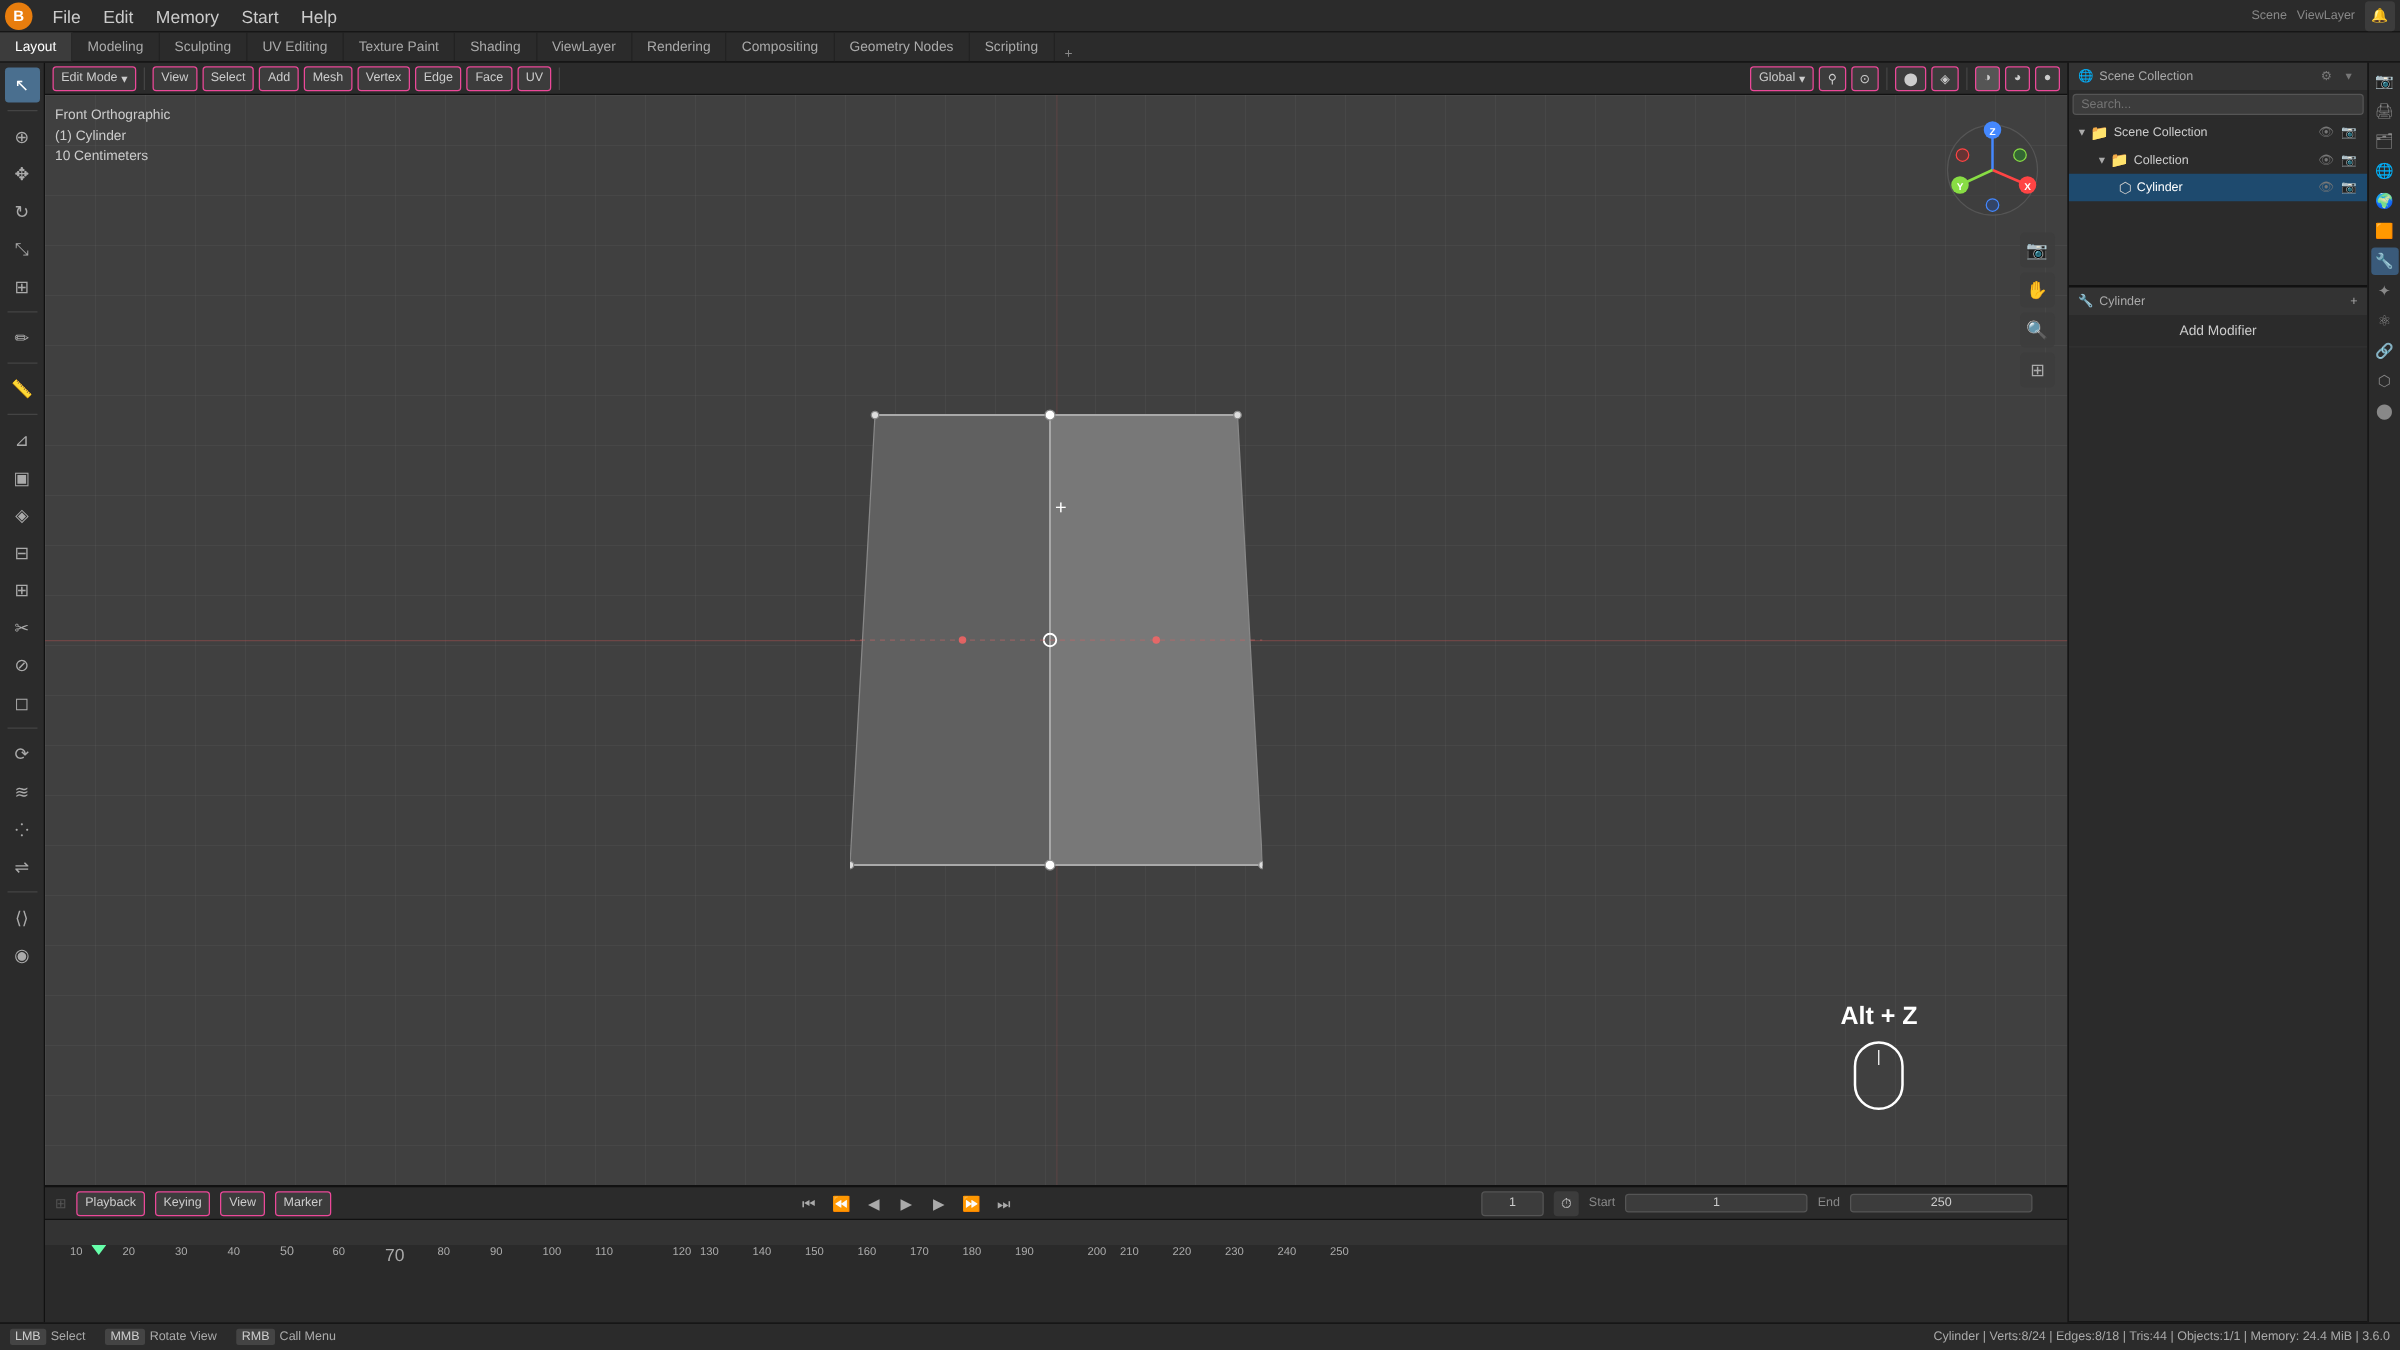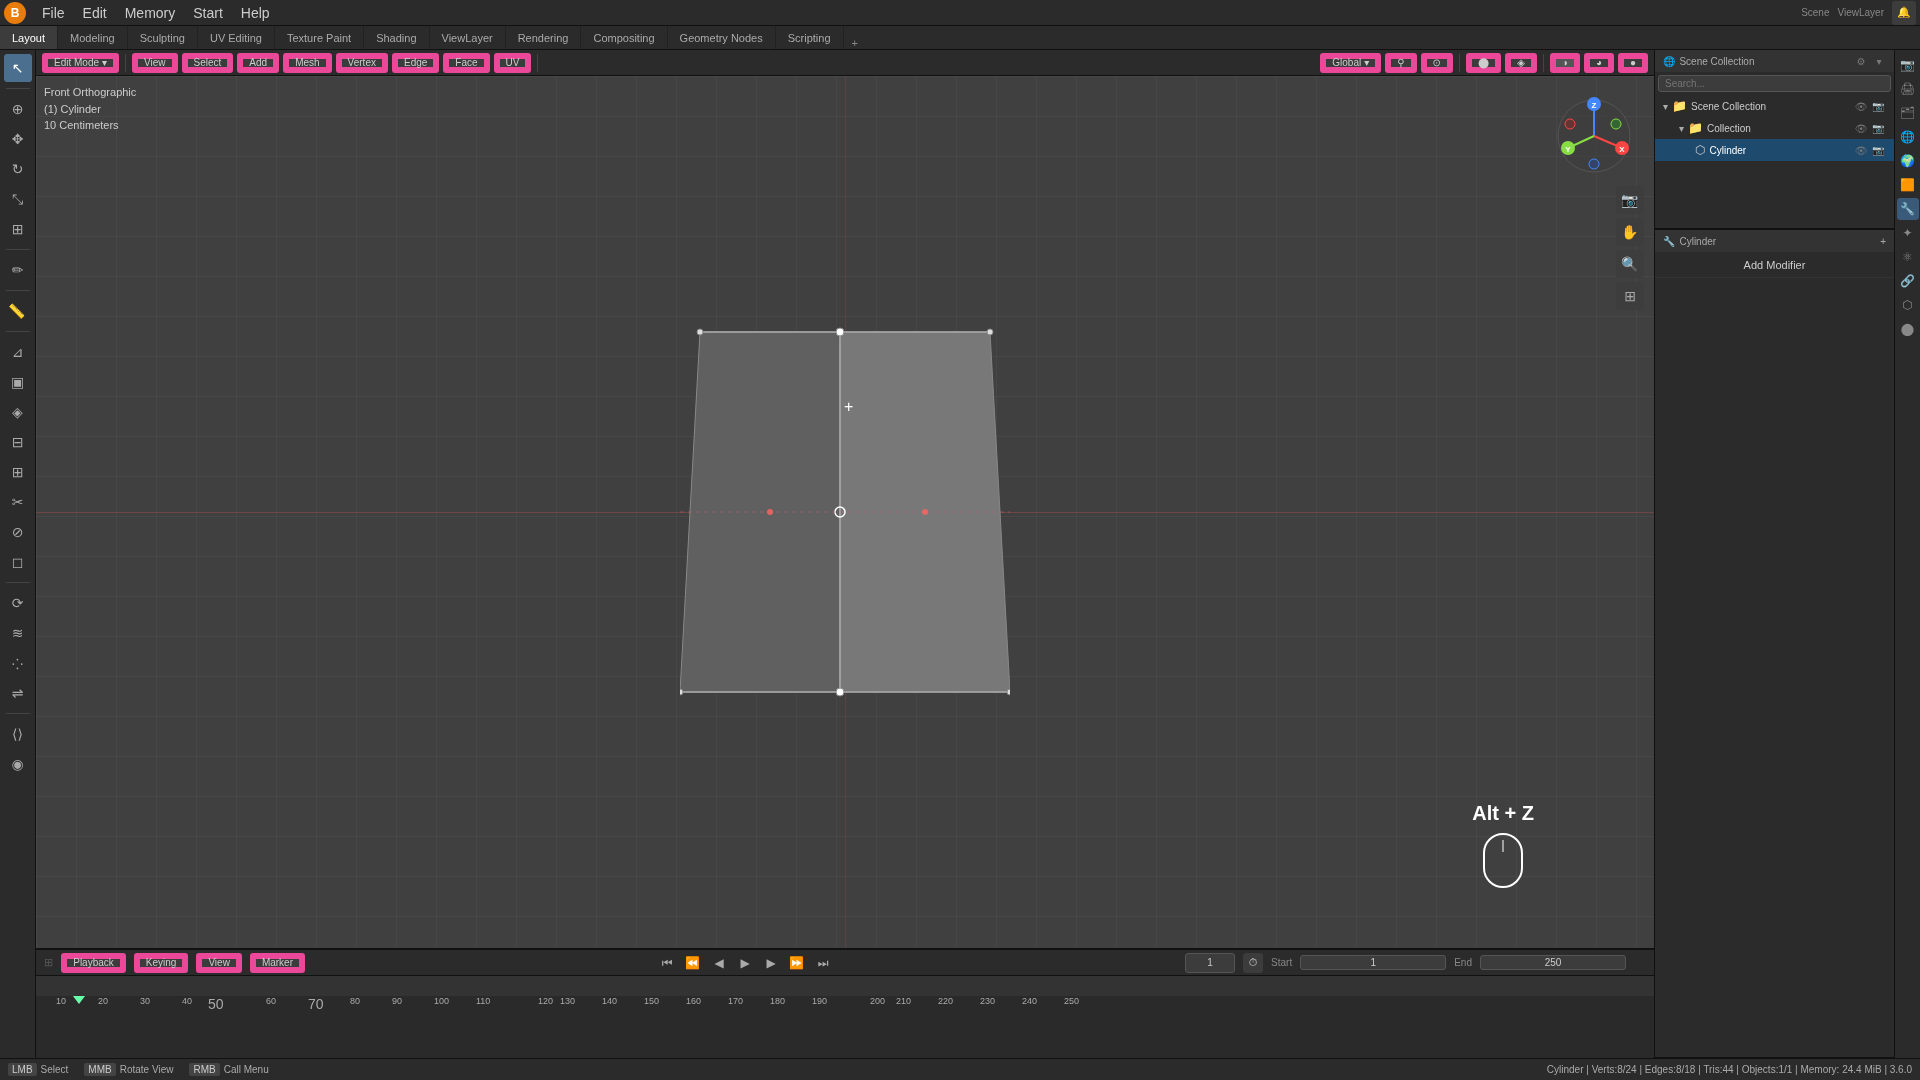--- a/index.html
+++ b/index.html
@@ -121,21 +121,21 @@
       display: flex;
       align-items: center;
       padding: 0 6px;
       gap: 4px;
       border-bottom: 1px solid #111;
       flex-shrink: 0;
     }
     .vt-btn {
       padding: 1px 6px;
       background: #3c3c3c;
-      border: 6px solid #ec4899;
+      border: 1px solid #ec4899;
       border-radius: 3px;
       color: #ccc;
       cursor: pointer;
       font-size: 10px;
       height: 20px;
       display: flex;
       align-items: center;
       gap: 3px;
     }
     .vt-separator {
@@ -682,21 +682,21 @@
       <div class="timeline-track">
 
         <div style="height:20px;background:#333;position:relative;display:flex;align-items:flex-end;">
           <div style="position:absolute;left:0;right:0;display:flex;">
             <div style="position:absolute;left:42px;top:0;bottom:0;width:2px;background:rgba(100,220,160,0.7);"></div>
 
             <span style="position:absolute;left:20px;font-size:9px;color:#aaa;">10</span>
             <span style="position:absolute;left:62px;font-size:9px;color:#aaa;">20</span>
             <span style="position:absolute;left:104px;font-size:9px;color:#aaa;">30</span>
             <span style="position:absolute;left:146px;font-size:9px;color:#aaa;">40</span>
-            <span style="position:absolute;left:172px;font-size:14px;color:#aaa;">50</span>
+            <span style="position:absolute;left:188px;font-size:10px;color:#aaa;">50</span>
             <span style="position:absolute;left:230px;font-size:9px;color:#aaa;">60</span>
             <span style="position:absolute;left:272px;font-size:14px;color:#aaa;">70</span>
             <span style="position:absolute;left:314px;font-size:9px;color:#aaa;">80</span>
             <span style="position:absolute;left:356px;font-size:9px;color:#aaa;">90</span>
             <span style="position:absolute;left:398px;font-size:9px;color:#aaa;">100</span>
             <span style="position:absolute;left:440px;font-size:9px;color:#aaa;">110</span>
             <span style="position:absolute;left:502px;font-size:9px;color:#aaa;">120</span>
             <span style="position:absolute;left:524px;font-size:9px;color:#aaa;">130</span>
             <span style="position:absolute;left:566px;font-size:9px;color:#aaa;">140</span>
             <span style="position:absolute;left:608px;font-size:9px;color:#aaa;">150</span>

